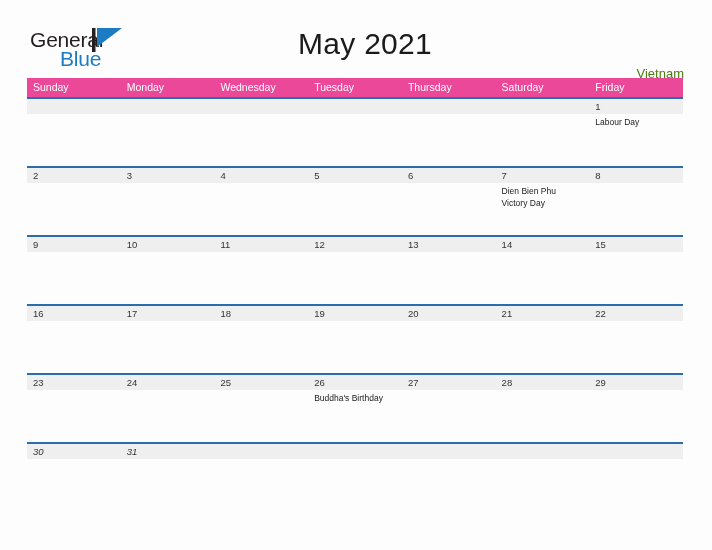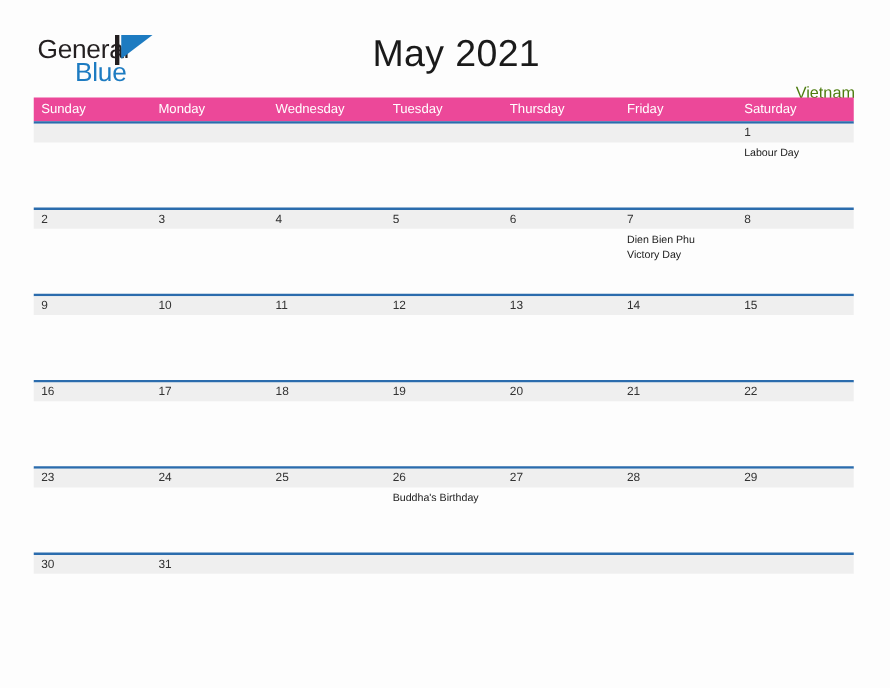--- a/index.html
+++ b/index.html
@@ -135,20 +135,21 @@
   .day-event {
     font-size: 8.5px;
     color: #1a1a1a;
     line-height: 11.5px;
     padding-top: 3px;
     padding-right: 6px;
     white-space: pre-line;
   }
   .week-row.last-row {
     height: 30px;
+    font-style: italic;
   }
 </style>
 </head>
 <body>
 
 <div class="header">
 
   <div class="logo">
     <span class="logo-general">General</span>
     <span class="logo-flag">
@@ -165,22 +166,22 @@
 </div>
 
 <div class="calendar">
 
   <div class="weekday-header">
     <div class="weekday-cell">Sunday</div>
     <div class="weekday-cell">Monday</div>
     <div class="weekday-cell">Wednesday</div>
     <div class="weekday-cell">Tuesday</div>
     <div class="weekday-cell">Thursday</div>
+    <div class="weekday-cell">Saturday</div>
     <div class="weekday-cell">Friday</div>
-    <div class="weekday-cell">Saturday</div>
   </div>
 
   <div class="week-row">
     <div class="day-band"></div>
     <div class="day-cells">
       <div class="day-cell">
         <span class="day-number"></span>
         <div class="day-event"></div>
       </div>
       <div class="day-cell">

